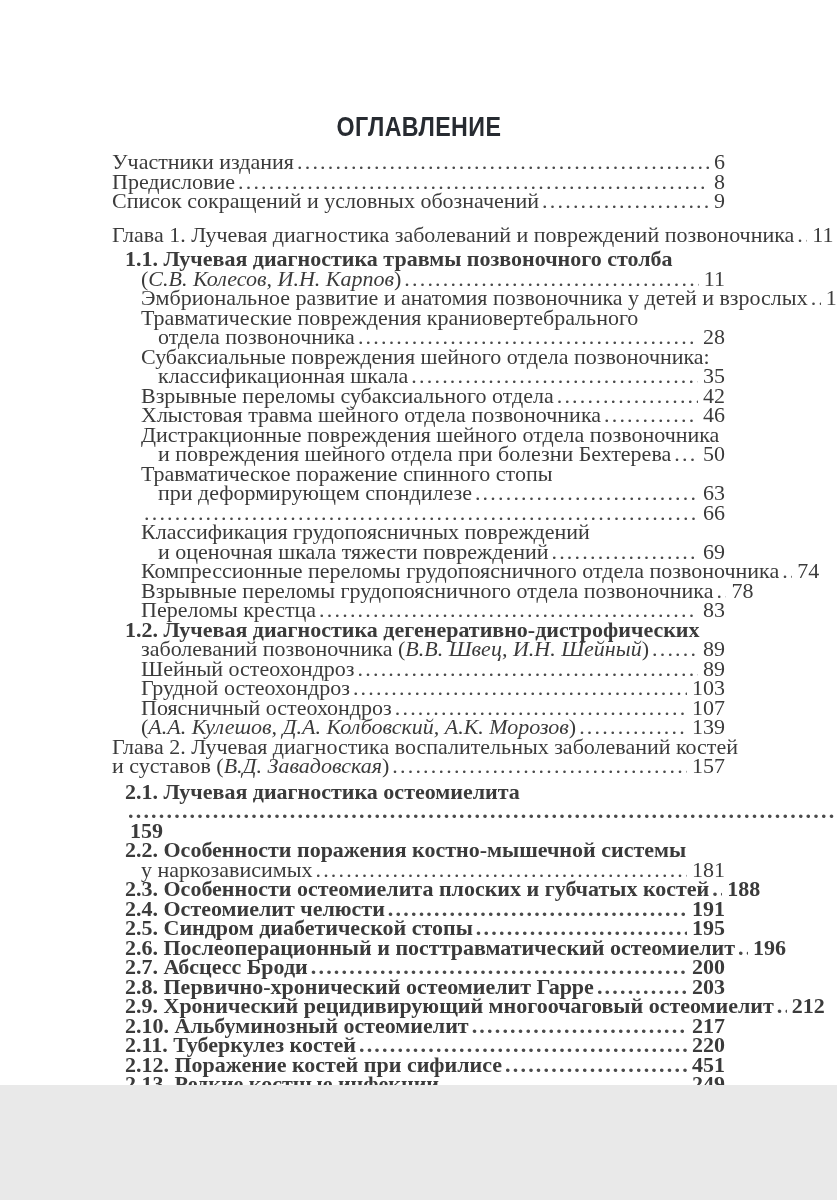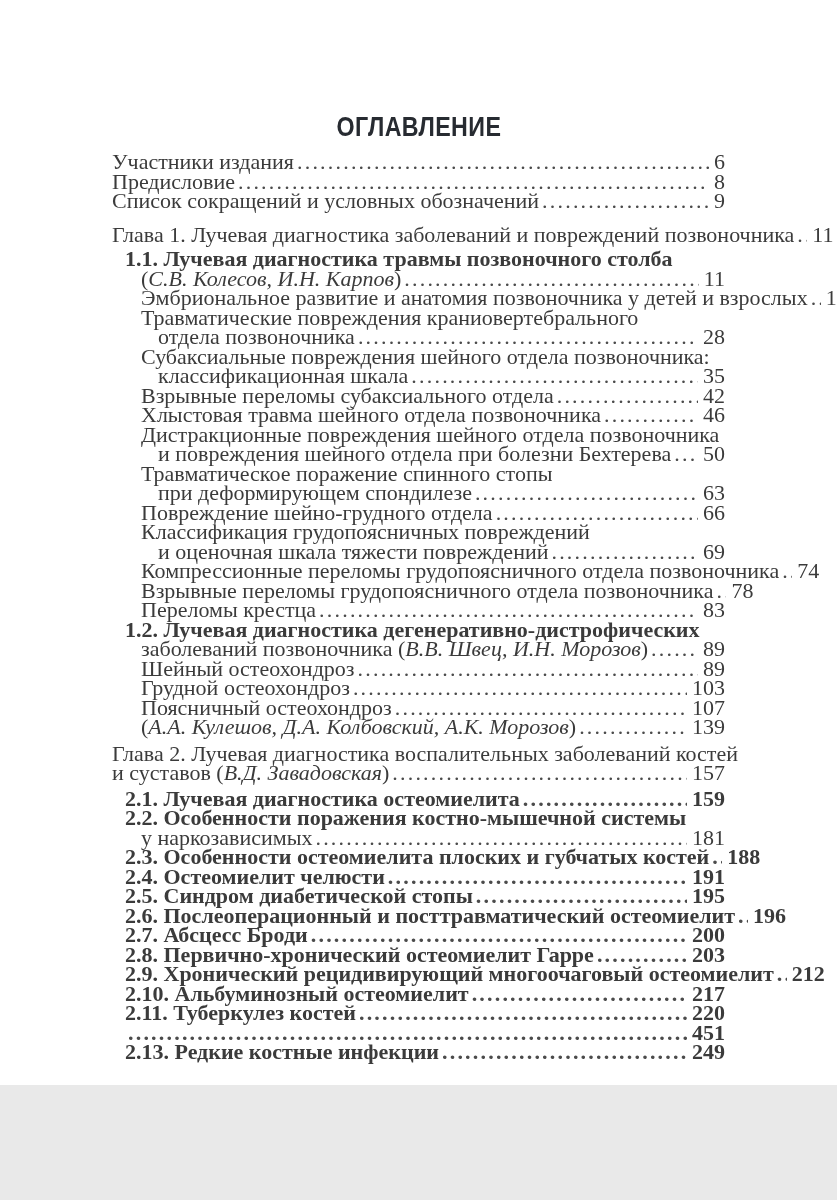--- a/index.html
+++ b/index.html
@@ -145,21 +145,20 @@
       </div>
       <div class="toc-line ind2">
         <span class="toc-text"><span>Травматическое поражение спинного стопы</span></span>
       </div>
       <div class="toc-line ind3">
         <span class="toc-text"><span>при деформирующем спондилезе </span></span>
         <span class="dots">........................................................................................................................................................................................................</span>
         <span class="pageno">63</span>
       </div>
       <div class="toc-line ind2">
-        <span class="toc-text"><span>Повреждение шейно-грудного отдела</span></span>
         <span class="dots">........................................................................................................................................................................................................</span>
         <span class="pageno">66</span>
       </div>
       <div class="toc-line ind2">
         <span class="toc-text"><span>Классификация грудопоясничных повреждений</span></span>
       </div>
       <div class="toc-line ind3">
         <span class="toc-text"><span>и оценочная шкала тяжести повреждений</span></span>
         <span class="dots">........................................................................................................................................................................................................</span>
         <span class="pageno">69</span>
@@ -176,21 +175,21 @@
       </div>
       <div class="toc-line ind2">
         <span class="toc-text"><span>Переломы крестца</span></span>
         <span class="dots">........................................................................................................................................................................................................</span>
         <span class="pageno">83</span>
       </div>
       <div class="toc-line ind1">
         <span class="toc-text"><span>1.2. Лучевая диагностика дегенеративно-дистрофических</span></span>
       </div>
       <div class="toc-line ind2">
-        <span class="toc-text"><span>заболеваний позвоночника (</span><span class="it">В.В. Швец, И.Н. Морозов</span><span>)</span></span>
+        <span class="toc-text"><span>заболеваний позвоночника (</span><span class="it">В.В. Швец, И.Н. Шейный</span><span>)</span></span>
         <span class="dots">........................................................................................................................................................................................................</span>
         <span class="pageno">89</span>
       </div>
       <div class="toc-line ind2">
         <span class="toc-text"><span>Шейный остеохондроз</span></span>
         <span class="dots">........................................................................................................................................................................................................</span>
         <span class="pageno">89</span>
       </div>
       <div class="toc-line ind2">
         <span class="toc-text"><span>Грудной остеохондроз</span></span>
@@ -200,29 +199,29 @@
       <div class="toc-line ind2">
         <span class="toc-text"><span>Поясничный остеохондроз </span></span>
         <span class="dots">........................................................................................................................................................................................................</span>
         <span class="pageno">107</span>
       </div>
       <div class="toc-line ind2">
         <span class="toc-text"><span>(</span><span class="it">А.А. Кулешов, Д.А. Колбовский, А.К. Морозов</span><span>) </span></span>
         <span class="dots">........................................................................................................................................................................................................</span>
         <span class="pageno">139</span>
       </div>
-      <div class="toc-line ind0" style="margin-top: 7px;">
+      <div class="toc-line ind0" style="">
         <span class="toc-text"><span>Глава 2. Лучевая диагностика воспалительных заболеваний костей</span></span>
       </div>
       <div class="toc-line ind0">
         <span class="toc-text"><span>и суставов (</span><span class="it">В.Д. Завадовская</span><span>)</span></span>
         <span class="dots">........................................................................................................................................................................................................</span>
         <span class="pageno">157</span>
       </div>
-      <div class="toc-line ind1" style="margin-top: 6px;">
+      <div class="toc-line ind1" style="margin-top: 6px; flex-direction: column;">
         <span class="toc-text"><span>2.1. Лучевая диагностика остеомиелита </span></span>
         <span class="dots">........................................................................................................................................................................................................</span>
         <span class="pageno">159</span>
       </div>
       <div class="toc-line ind1">
         <span class="toc-text"><span>2.2. Особенности поражения костно-мышечной системы</span></span>
       </div>
       <div class="toc-line ind2">
         <span class="toc-text"><span>у наркозависимых  </span></span>
         <span class="dots">........................................................................................................................................................................................................</span>
@@ -267,20 +266,21 @@
         <span class="toc-text"><span>2.10. Альбуминозный остеомиелит</span></span>
         <span class="dots">........................................................................................................................................................................................................</span>
         <span class="pageno">217</span>
       </div>
       <div class="toc-line ind1">
         <span class="toc-text"><span>2.11. Туберкулез костей</span></span>
         <span class="dots">........................................................................................................................................................................................................</span>
         <span class="pageno">220</span>
       </div>
       <div class="toc-line ind1">
+        <span class="toc-text"><span>2.12. Поражение костей при сифилисе </span></span>
         <span class="dots">........................................................................................................................................................................................................</span>
         <span class="pageno">451</span>
       </div>
       <div class="toc-line ind1">
         <span class="toc-text"><span>2.13. Редкие костные инфекции</span></span>
         <span class="dots">........................................................................................................................................................................................................</span>
         <span class="pageno">249</span>
       </div>
     </div>
 </div>

